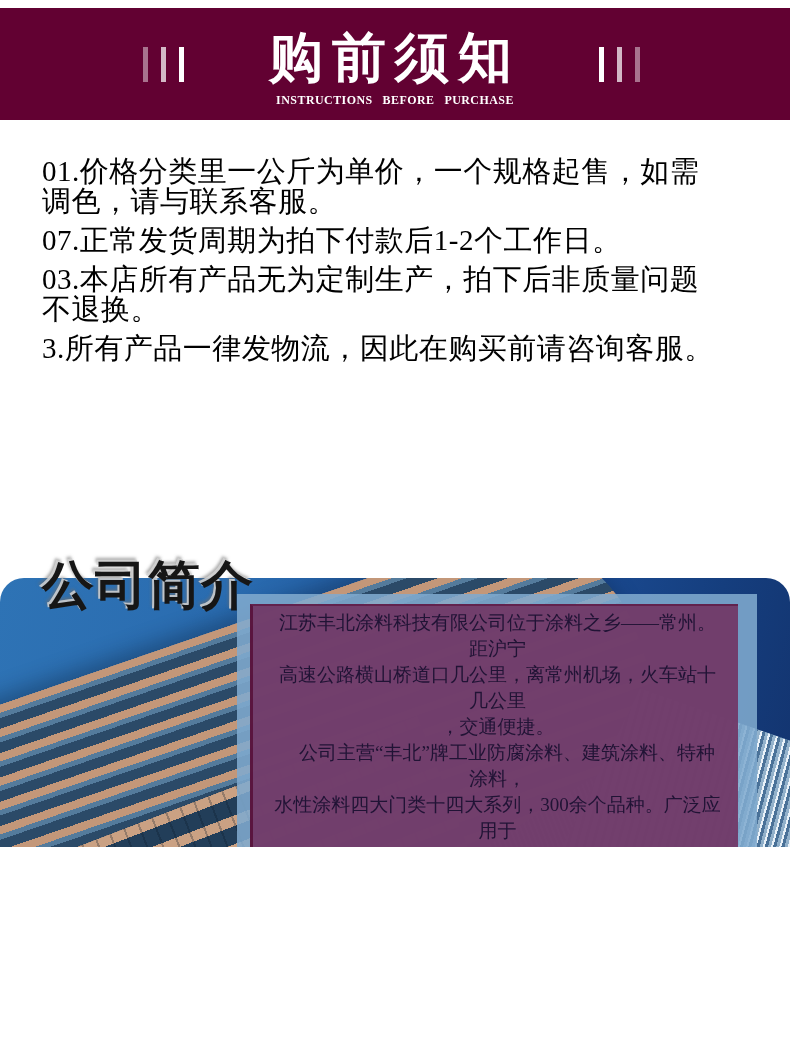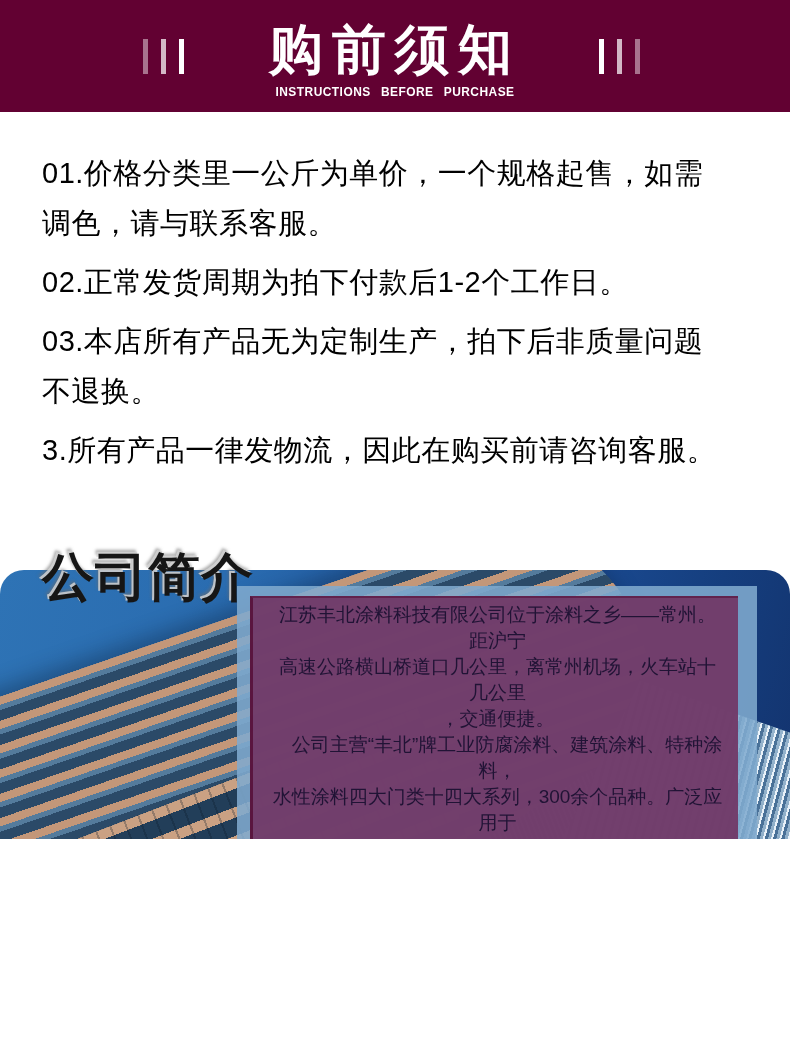--- a/index.html
+++ b/index.html
@@ -1,19 +1,19 @@
 <!DOCTYPE html>
 <html><head>
 <meta charset="utf-8">
 <style>
   html,body{margin:0;padding:0;background:#fff;}
   .page{
-    position:relative;width:790px;height:839px;margin:0 auto;
+    position:relative;width:790px;height:839px;margin:8px auto;
     background:#ffffff;overflow:hidden;
-    font-family:Liberation Sans, sans-serif;
+    font-family:Liberation Serif, serif;
   }
 
   
   .banner{
     position:absolute;left:0;top:0;width:790px;height:112px;
     background:#620132;color:#fff;
   }
   .banner-title{
     position:absolute;left:0;top:14px;width:100%;
     text-align:center;font-size:54px;font-weight:bold;
@@ -33,21 +33,21 @@
   .bar-b{background:rgba(255,255,255,.72);}
   .bar-c{background:#ffffff;}
 
   
   .notices{
     position:absolute;left:0;top:112px;width:790px;
     padding:36px 40px 0 42px;box-sizing:border-box;
     color:#000;
   }
   .notice-line{
-    margin:0 0 9px 0;font-size:29px;line-height:50px;
+    margin:0 0 9px 0;font-size:29px;line-height:30px;
     white-space:pre-line;letter-spacing:.5px;
   }
 
   
   .photo{
     position:absolute;left:0;top:570px;width:790px;height:468px;
     background:linear-gradient(104deg,#2e73b5 0%,#2a6cb0 25%,#1d509a 58%,#153e7e 80%,#122f68 100%);
     border-radius:24px;
   }
   .photo-art{position:absolute;left:0;top:0;right:0;bottom:0;overflow:hidden;}
@@ -125,21 +125,21 @@
     <div class="bars bars-right">
       <span class="bar bar-c"></span>
       <span class="bar bar-b"></span>
       <span class="bar bar-a"></span>
     </div>
   </div>
 
   <div class="notices">
     <p class="notice-line">01.价格分类里一公斤为单价，一个规格起售，如需
 调色，请与联系客服。</p>
-    <p class="notice-line">02.正常发货周期为拍下付款后1-2个工作日。</p>
+    <p class="notice-line">07.正常发货周期为拍下付款后1-2个工作日。</p>
     <p class="notice-line">03.本店所有产品无为定制生产，拍下后非质量问题
 不退换。</p>
     <p class="notice-line">3.所有产品一律发物流，因此在购买前请咨询客服。</p>
   </div>
 
   <div class="photo">
     <div class="photo-art">
       <div class="tower-main"></div>
       <div class="tower-front"></div>
       <div class="tower-bottom"></div>

